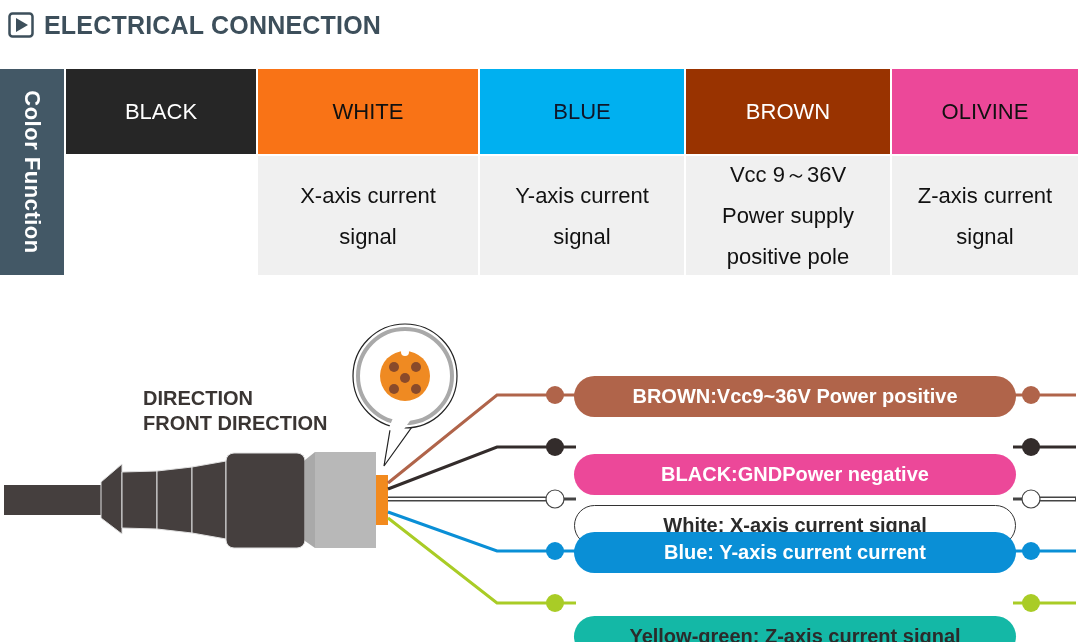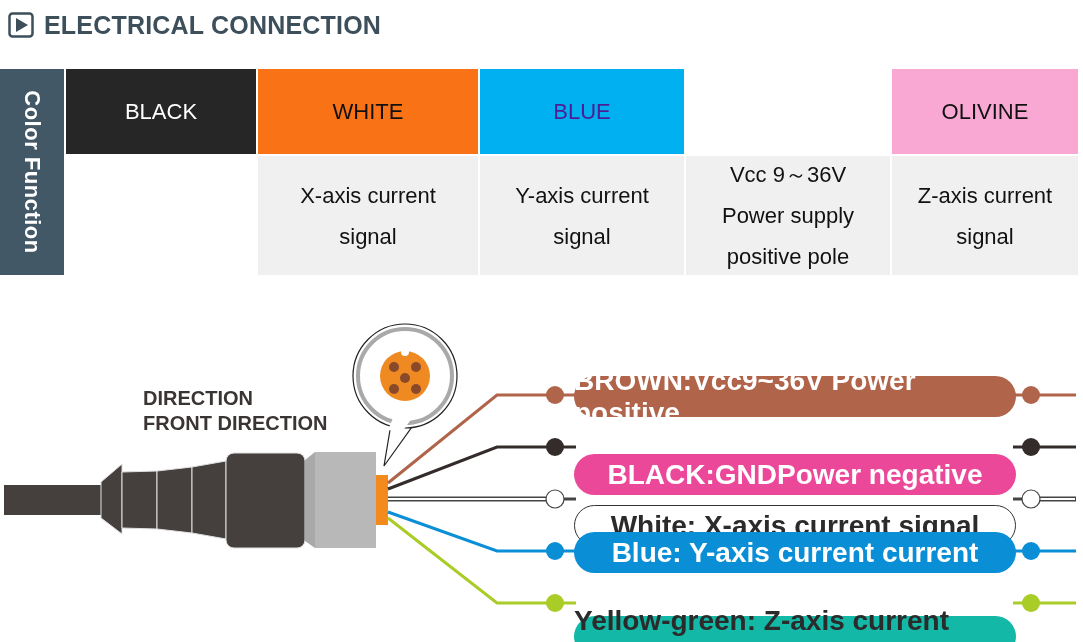--- a/index.html
+++ b/index.html
@@ -19,21 +19,21 @@
   .col .head { position: absolute; left: 0; right: 0; top: 0; height: 85px; display: flex;
     align-items: center; justify-content: center; font-size: 22px; }
   .col .body { position: absolute; left: 0; right: 0; top: 87px; bottom: 0; background: #f0f0f0;
     display: flex; align-items: center; justify-content: center; text-align: center;
     font-size: 22px; line-height: 41px; color: #111; white-space: pre-line; }
 
   .conn-label { position: absolute; left: 143px; top: 386px; font-weight: bold; font-size: 20px;
     line-height: 25px; color: #3a3533; }
 
   .pill { position: absolute; left: 574px; width: 442px; height: 41px; border-radius: 21px;
-    display: flex; align-items: center; justify-content: center; font-weight: bold; font-size: 28px;
+    display: flex; align-items: center; justify-content: center; font-weight: bold; font-size: 20px;
     box-sizing: border-box; }
 </style>
 </head>
 <body>
 
 <div class="title-bar">
   <svg class="title-icon" viewBox="0 0 26 26">
     <rect x="1.5" y="1.5" width="23" height="23" rx="3" fill="none" stroke="#3d4f5b" stroke-width="2.5"></rect>
     <polygon points="8,6 8,20 20,13" fill="#3d4f5b"></polygon>
   </svg>
@@ -47,31 +47,32 @@
 
   <div class="col" style="left:66px;width:190px;">
     <div class="head" style="background: rgb(38, 38, 38); color: rgb(255, 255, 255);">BLACK</div>
   </div>
   <div class="col" style="left:258px;width:220px;">
     <div class="head" style="background: #f97316; color: rgb(17, 17, 17);">WHITE</div>
     <div class="body">X-axis current
 signal</div>
   </div>
   <div class="col" style="left:480px;width:204px;">
-    <div class="head" style="background: rgb(0, 176, 240); color: #4c1d95; text-align: right;">BLUE</div>
+    <div class="head" style="background: rgb(0, 176, 240); color: #0f172a; text-align: right;">BLUE</div>
     <div class="body">Y-axis current
 signal</div>
   </div>
   <div class="col" style="left:686px;width:204px;">
+    <div class="head" style="background: rgb(153, 51, 0); color: rgb(255, 255, 255);">BROWN</div>
     <div class="body">Vcc 9～36V
 Power supply
 positive pole</div>
   </div>
   <div class="col" style="left:892px;width:186px;">
-    <div class="head" style="background: #f9a8d4; color: rgb(17, 17, 17); text-align: right;">OLIVINE</div>
+    <div class="head" style="background: #ec4899; color: rgb(17, 17, 17); text-align: right;">OLIVINE</div>
     <div class="body">Z-axis current
 signal</div>
   </div>
 </div>
 
 <svg width="1083" height="642" style="position:absolute;left:0;top:0;">
 
   <g fill="#453f3e" stroke="#e0e0e0" stroke-width="1">
     <rect x="4" y="485" width="97" height="30" stroke="none"></rect>
     <polygon points="101,482 122,464 122,534 101,518"></polygon>

